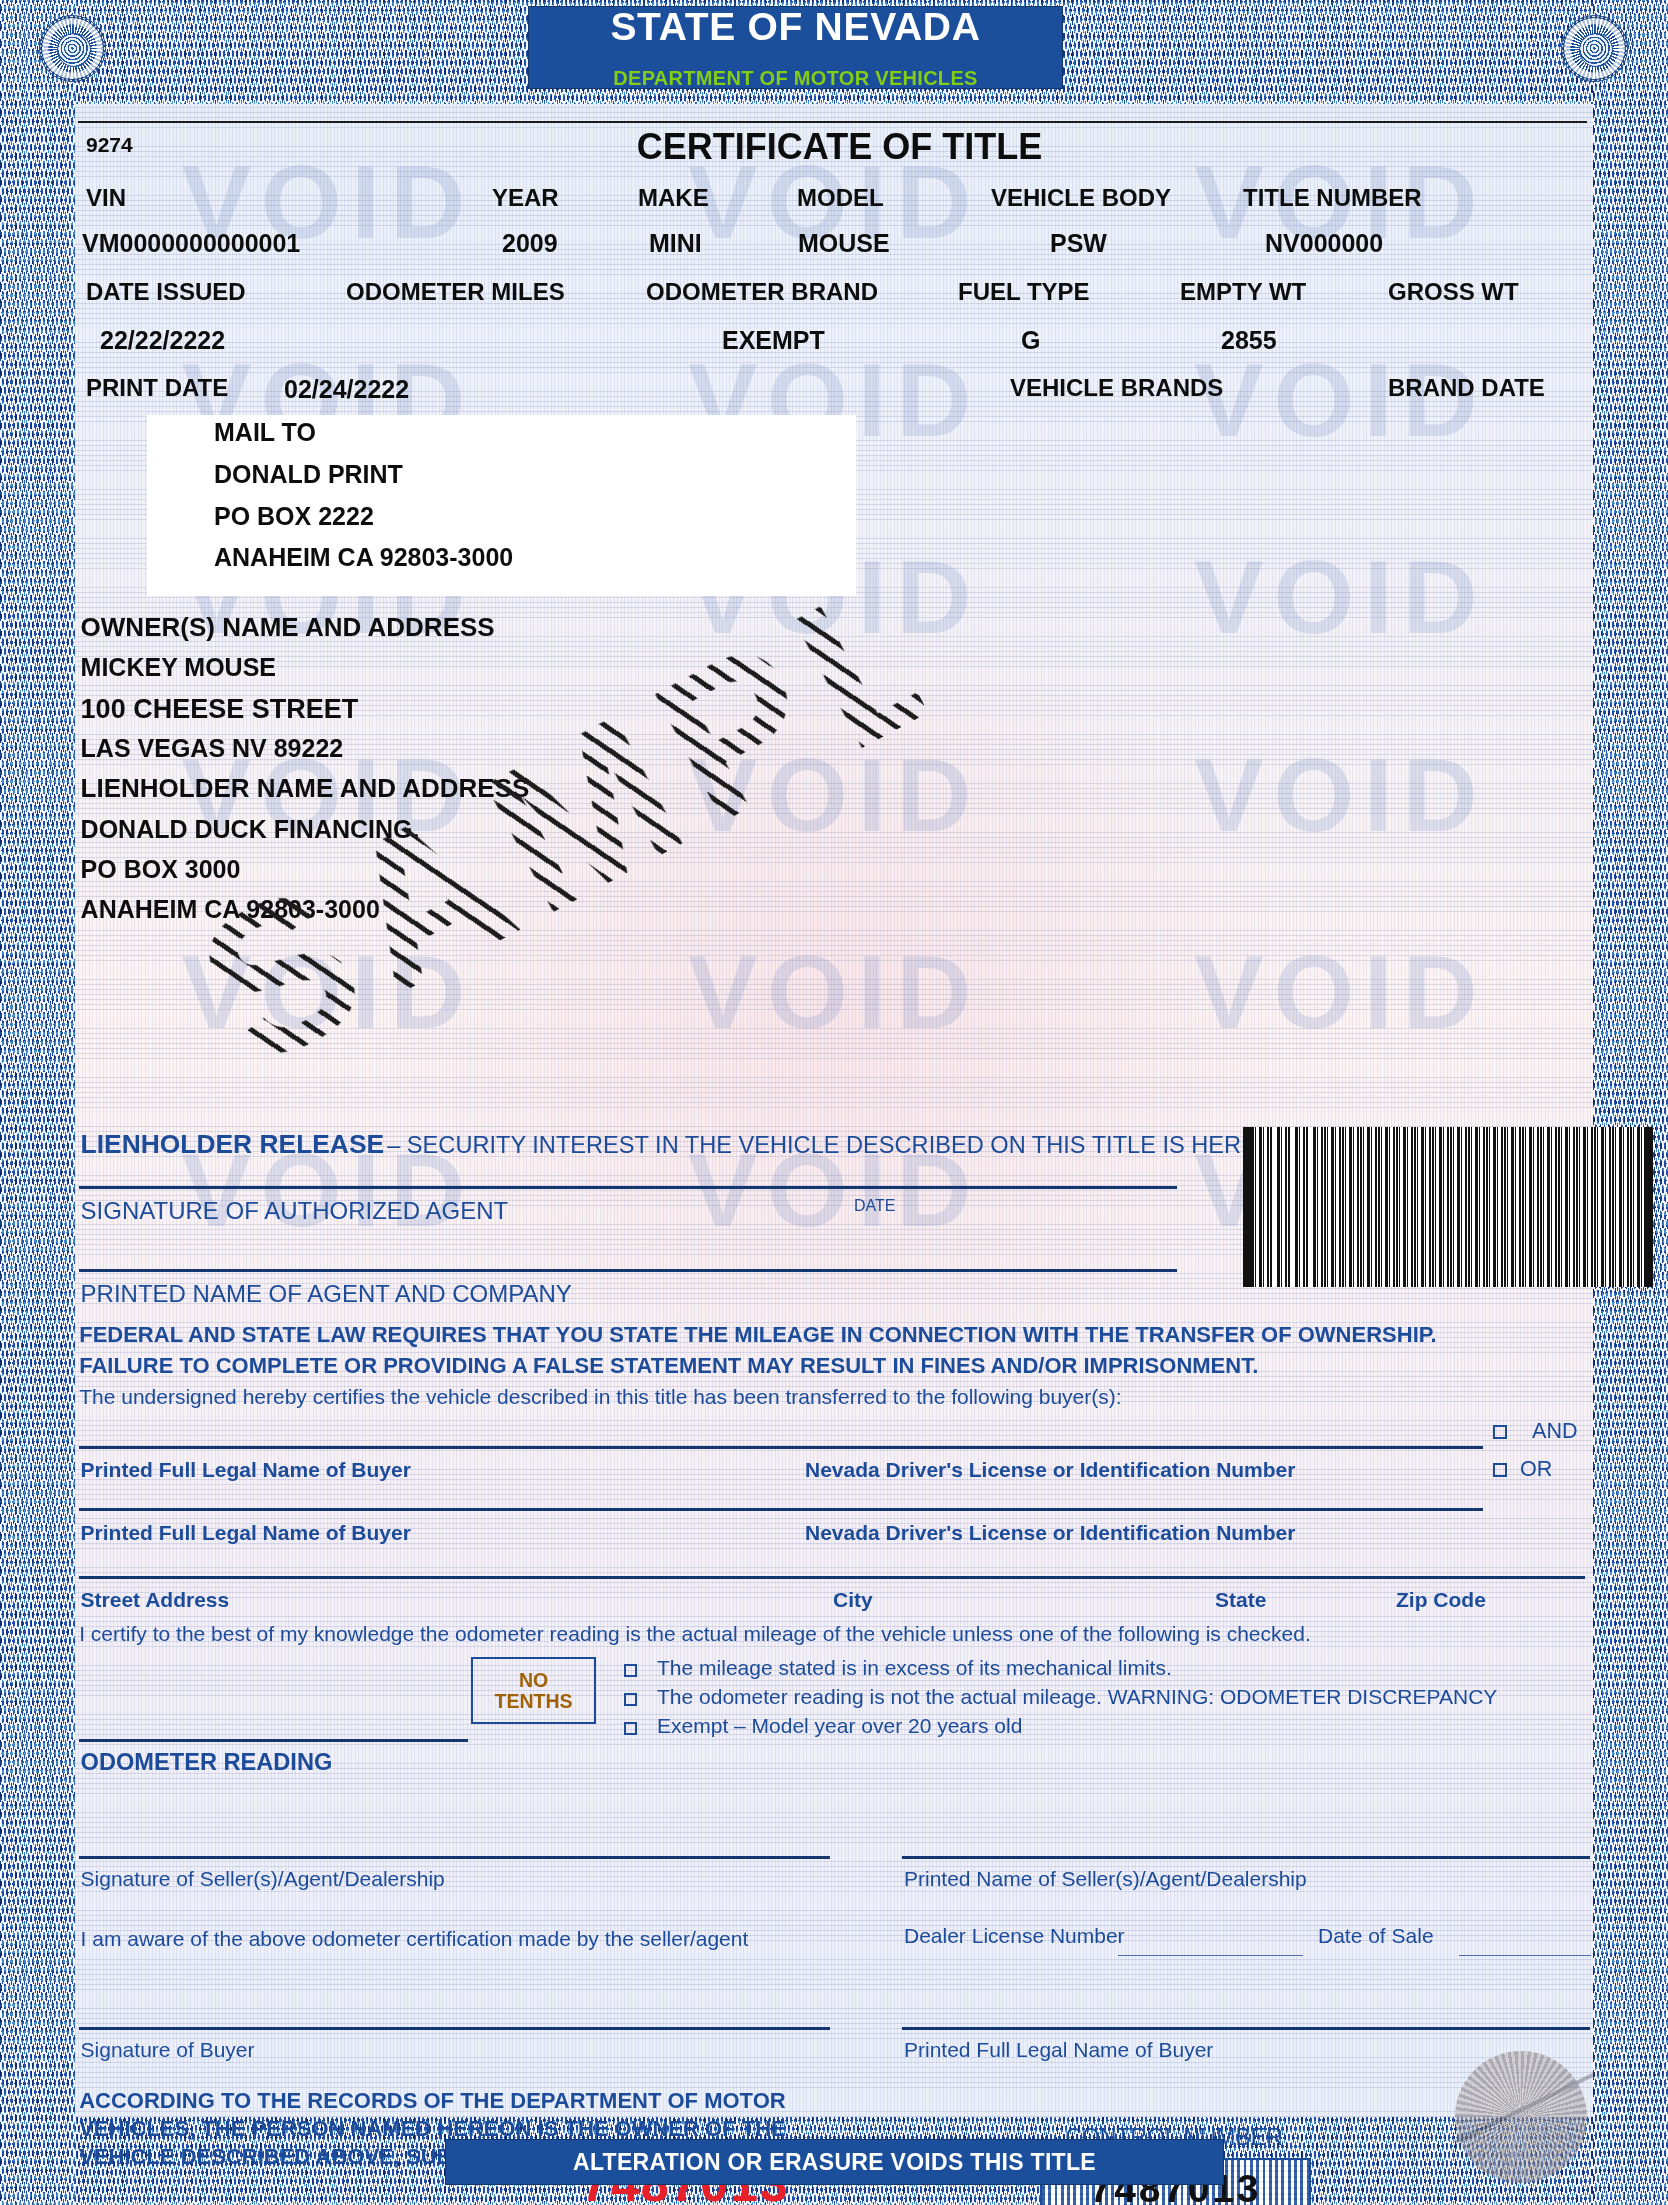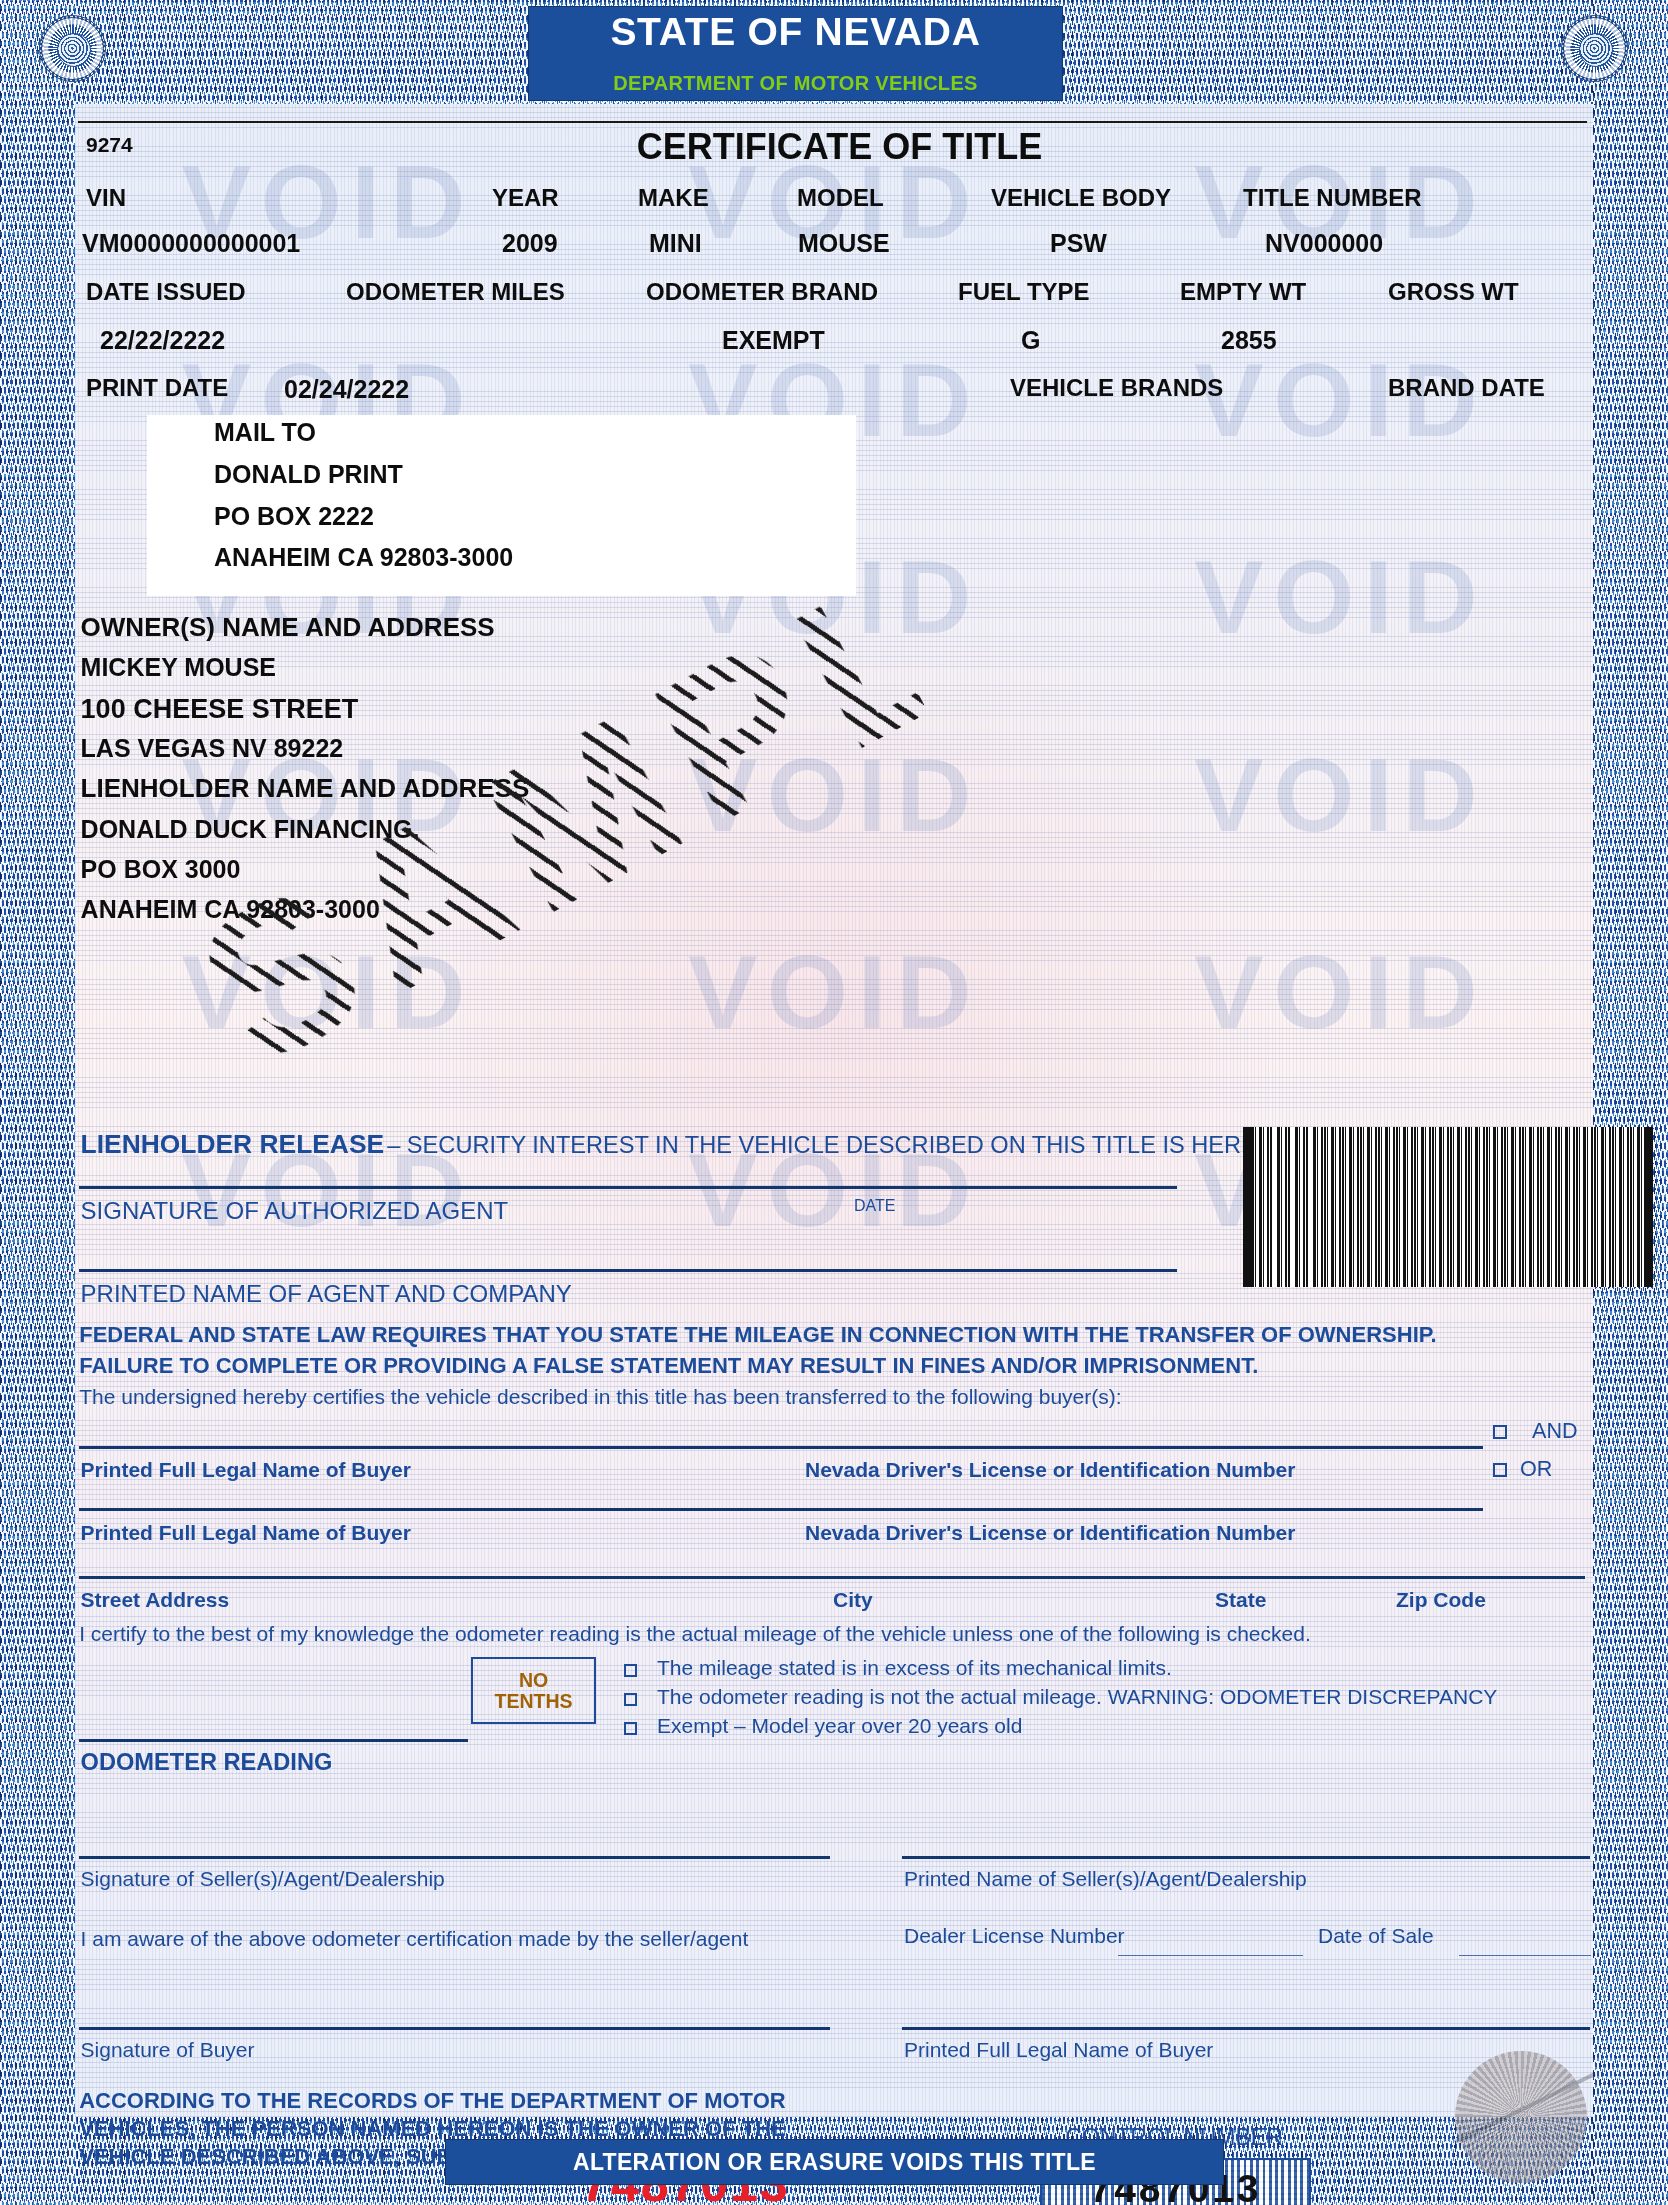--- a/index.html
+++ b/index.html
@@ -75,25 +75,25 @@
   .voidlayer .vrow {
     display: flex; justify-content: space-around;
     font-size: 104px; font-weight: bold; letter-spacing: 9.7px;
     color: #6d86c0; line-height: 1.9;
     font-family: "Liberation Sans", sans-serif;
   }
 
   
   .head-banner {
     position: absolute;
-    left: 528px; top: 5.6px; width: 535px; height: 95px;
+    left: 528px; top: 5.6px; width: 535px; height: 83px;
     background: #1b4f9c;
     border: 1.4px solid #12376e;
     display: flex; flex-direction: column;
-    align-items: center; justify-content: center;
+    align-items: center; justify-content: flex-start;
     z-index: 6;
   }
   .head-banner .l1 {
     color: #ffffff; font-size: 39px; font-weight: bold;
     letter-spacing: 0.7px; line-height: 1;
   }
   .head-banner .l2 {
     color: #84cc16; font-size: 20px; font-weight: bold;
     letter-spacing: 0.3px; margin-top: 21px;
   }

